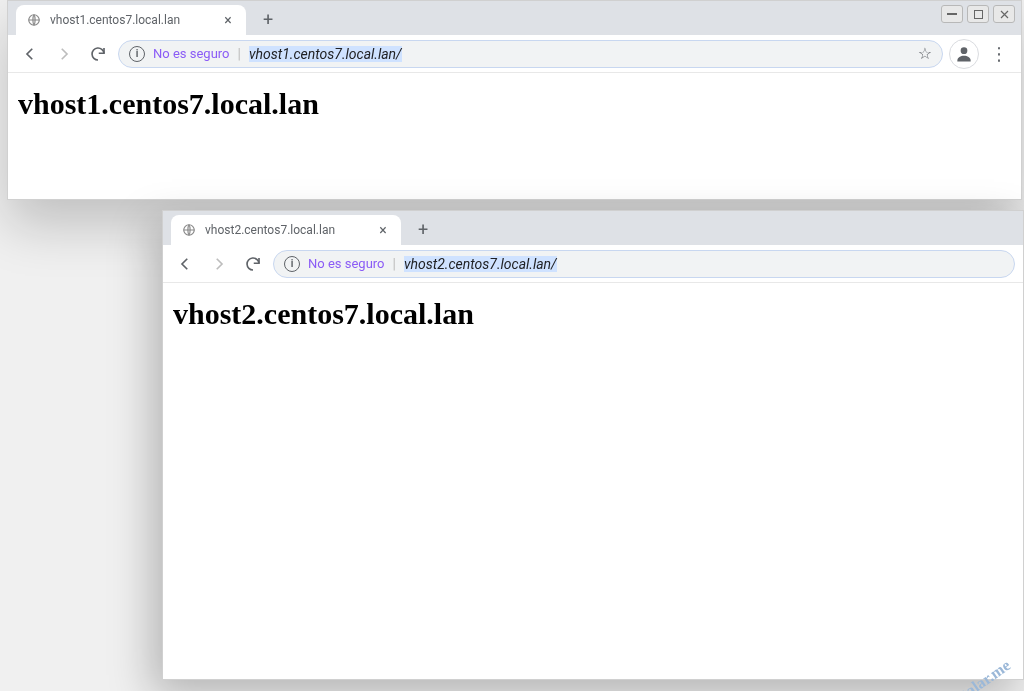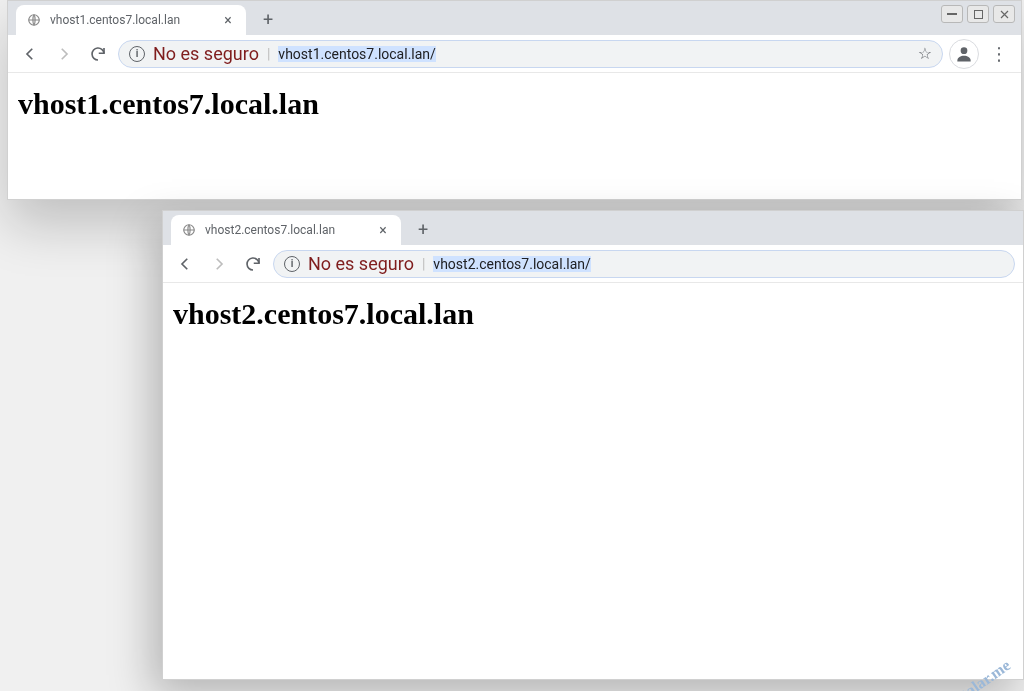--- a/index.html
+++ b/index.html
@@ -140,23 +140,23 @@
       height: 16px;
       border: 1.5px solid #5f6368;
       border-radius: 50%;
       display: flex;
       align-items: center;
       justify-content: center;
       font-size: 10px;
       font-weight: bold;
       flex-shrink: 0;
     }
-    .security-text { color: #7f1d1d; font-size: 18px; }
+    .security-text { color: #8b5cf6; font-size: 13px; }
     .separator { color: #bdbdbd; }
-    .url-text { color: #202124; }
+    .url-text { color: #202124; font-style: italic; }
     .url-highlight { background: #cfe2ff; }
     .omnibox-spacer { flex: 1; }
     .star-icon { color: #5f6368; font-size: 16px; cursor: pointer; }
     .profile-btn {
       width: 30px;
       height: 30px;
       border-radius: 50%;
       border: 1px solid #dadce0;
       display: flex;
       align-items: center;

